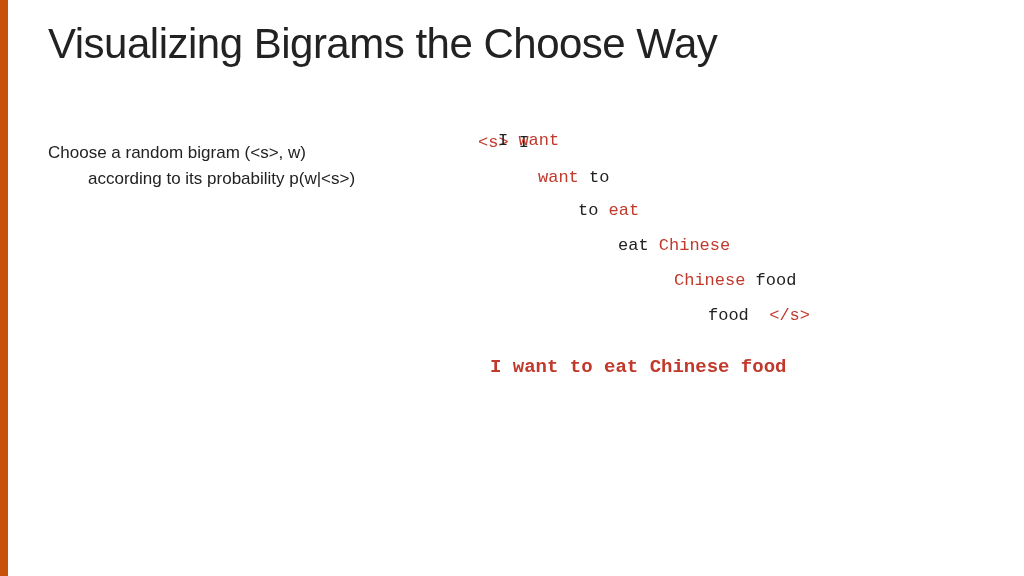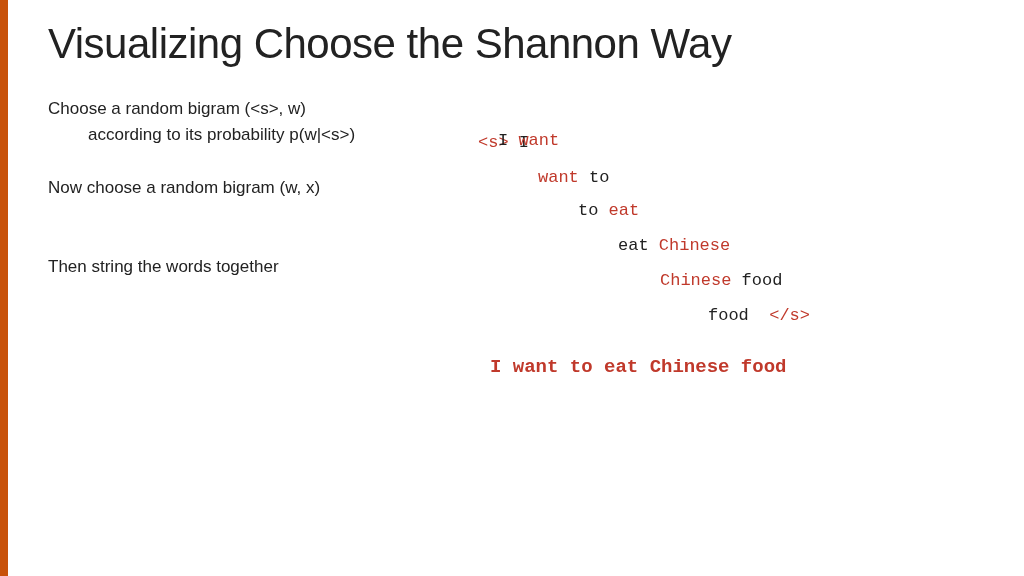--- a/index.html
+++ b/index.html
@@ -45,20 +45,21 @@
       gap: 0;
       align-items: flex-start;
     }
 
     .left-text {
       flex: 0 0 auto;
       width: 430px;
       font-size: 17px;
       color: #222;
       line-height: 1.55;
+      margin-top: 44px;
     }
 
     .left-text .indent {
       padding-left: 40px;
     }
 
     .right-diagram {
       flex: 1;
       position: relative;
       font-family: 'Courier New', Courier, monospace;
@@ -80,32 +81,30 @@
       white-space: nowrap;
     }
   </style>
 </head>
 <body>
 
 <div class="orange-bar"></div>
 
 <div class="slide-content">
 
-  <h1 class="title">Visualizing Choose the Shannon Way</h1>
+  <h1 class="title">Visualizing Bigrams the Choose Way</h1>
 
   <div class="body-section">
 
     <div class="left-text">
       <p>Choose a random bigram (&lt;s&gt;, w)</p>
       <p class="indent">according to its probability p(w|&lt;s&gt;)</p>
       <br>
-      <p>Now choose a random bigram       (w, x)</p>
       <br>
       <br>
-      <p>Then string the words together</p>
     </div>
 
     <div class="right-diagram">
 
       <div class="diag-row" style="top: 0px; left: 0px; margin-top: 37px;">
         <span class="red">&lt;s&gt;</span><span class="black">&nbsp;I</span>
       </div>
 
       <div class="diag-row" style="top: 35px; left: 20px;">
         <span class="black">I </span><span class="red">want</span>
@@ -116,21 +115,21 @@
       </div>
 
       <div class="diag-row" style="top: 105px; left: 100px;">
         <span class="black">to </span><span class="red">eat</span>
       </div>
 
       <div class="diag-row" style="top: 140px; left: 140px;">
         <span class="black">eat </span><span class="red">Chinese</span>
       </div>
 
-      <div class="diag-row" style="top: 175px; left: 182px;">
+      <div class="diag-row" style="top: 175px; left: 196px;">
         <span class="red">Chinese</span><span class="black"> food</span>
       </div>
 
       <div class="diag-row" style="top: 210px; left: 230px;">
         <span class="black">food</span><span class="red">&nbsp;&nbsp;&lt;/s&gt;</span>
       </div>
 
       <div class="diag-row" style="top: 260px; left: 12px; font-size: 19px; font-weight: bold;">
         <span class="red">I want to eat Chinese food</span>
       </div>

